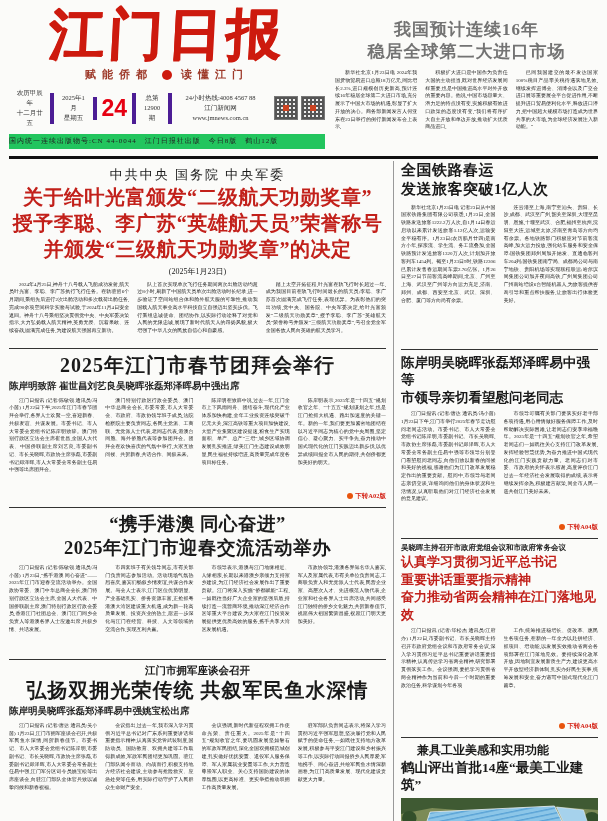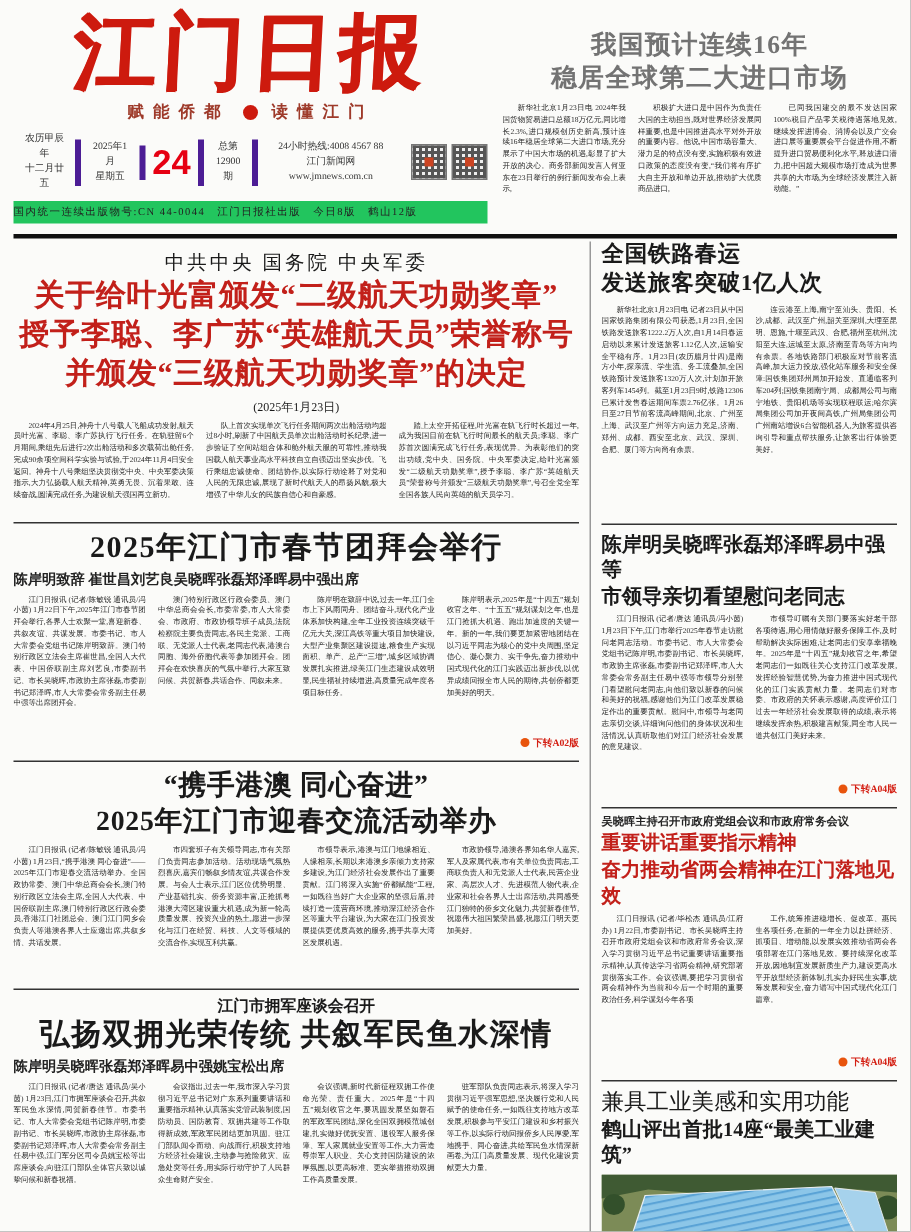--- a/index.html
+++ b/index.html
@@ -52,21 +52,21 @@
   .kicker-sm { text-align:center; font-size:10.5px; font-weight:700; margin-top:2px; }
   .jumpline { text-align:right; margin-top:1px; }
   .jump { color:#d42014; font-size:6.5px; font-weight:700; }
   .jump-dot { display:inline-block; width:6px; height:6px; border-radius:50%;
     background:#e8540d; vertical-align:-1px; margin-right:2px; }
   
   .r-h { font-size:15px; font-weight:900; line-height:1.3; letter-spacing:0.5px; }
   .r-h2 { font-size:13.5px; font-weight:900; line-height:1.3; }
   .r-kicker { font-size:7.5px; font-weight:700; margin-top:3px; color:#222; }
   .r-red-h { color:#c2201a; font-size:13px; font-weight:900; line-height:1.35; }
-  .heshan-kicker { font-size:15px; font-weight:400; margin-top:4px; }
+  .heshan-kicker { font-size:12px; font-weight:700; margin-top:4px;margin-left:16px; }
   .heshan-h { font-size:13.5px; font-weight:900; line-height:1.25; margin:1px 0 4px; }
   .photo { width:100%; height:74px; display:block; }
 </style>
 </head>
 <body>
 
 <div class="page">
 
   <div class="masthead">
     <div class="mast-left">
@@ -200,20 +200,21 @@
         </div>
         <div class="jumpline">
           <span class="jump"><span class="jump-dot"></span><span>下转A04版</span></span>
         </div>
       </div>
 
       <hr class="rule">
 
       <div>
         <div class="r-kicker">吴晓晖主持召开市政府党组会议和市政府常务会议</div>
+        <div class="r-red-h">认真学习贯彻习近平总书记</div>
         <div class="r-red-h">重要讲话重要指示精神</div>
         <div class="r-red-h">奋力推动省两会精神在江门落地见效</div>
         <div class="cols">
           <div style="height:86px">江门日报讯 (记者/毕松杰 通讯员/江府办) 1月22日,市委副书记、市长吴晓晖主持召开市政府党组会议和市政府常务会议,深入学习贯彻习近平总书记重要讲话重要指示精神,认真传达学习省两会精神,研究部署贯彻落实工作。会议强调,要把学习贯彻省两会精神作为当前和今后一个时期的重要政治任务,科学谋划今年各项</div>
           <div style="height:86px">工作,统筹推进稳增长、促改革、惠民生各项任务,在新的一年全力以赴拼经济、抓项目、增动能,以发展实效推动省两会各项部署在江门落地见效。要持续深化改革开放,因地制宜发展新质生产力,建设更高水平开放型经济新体制,扎实办好民生实事,统筹发展和安全,奋力谱写中国式现代化江门篇章。</div>
         </div>
         <div class="jumpline">
           <span class="jump"><span class="jump-dot"></span><span>下转A04版</span></span>
         </div>
       </div>

